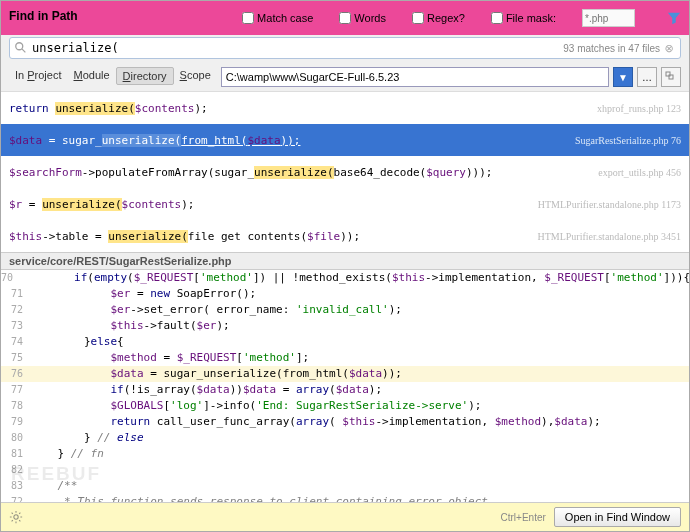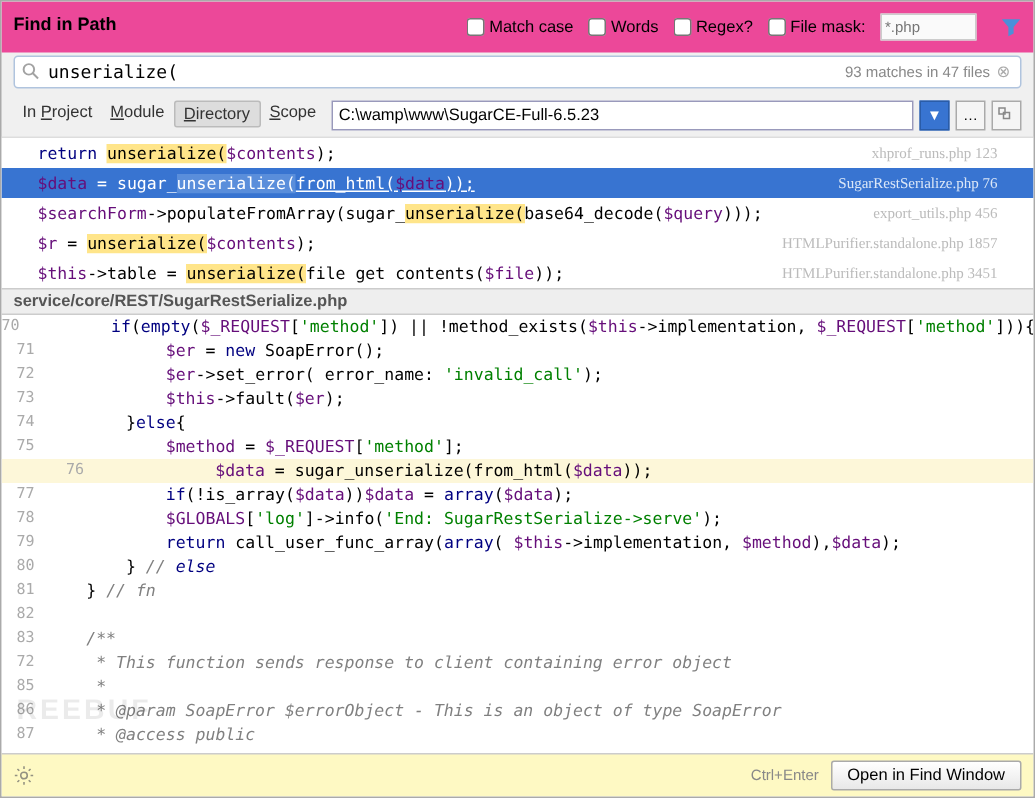--- a/index.html
+++ b/index.html
@@ -1,53 +1,53 @@
 <!DOCTYPE html>
 <html><head>
 <meta charset="utf-8">
 <style>
 * { box-sizing: border-box; margin: 0; padding: 0; }
 body { font-family: "Segoe UI", Tahoma, sans-serif; font-size: 11px; background: #f0f0f0; width: 690px; height: 532px; overflow: hidden; display: flex; flex-direction: column; border: 1px solid #aaa; }
 .titlebar { display: flex; padding: 8px 8px; font-weight: bold; font-size: 12px; background: #ec4899; }
 .titlebar .title { flex: 1; }
-.opts { display: flex; gap: 10px; align-items: center; font-weight: normal; font-size: 11px; }
+.opts { display: flex; gap: 26px; align-items: center; font-weight: normal; font-size: 11px; }
 .chk { display: flex; align-items: center; gap: 3px; }
 .chk input { width: 12px; height: 12px; }
-.mask-input { width: 64px; height: 18px; border: 1px solid #ccc; background: #fafafa; font-size: 10px; padding: 0 2px; color: #aaa; }
+.mask-input { width: 53px; height: 18px; border: 1px solid #ccc; background: #fafafa; font-size: 10px; padding: 0 2px; color: #aaa; }
 .funnel { width: 14px; height: 14px; margin-left: 6px; }
 .search-row { display: flex; align-items: center; padding: 2px 8px 4px; gap: 4px; }
 .search-box { flex: 1; display: flex; align-items: center; border: 1px solid #b0c4de; border-radius: 3px; background: #fff; height: 22px; padding: 0 4px; }
 .search-box .mag { width: 14px; height: 14px; opacity: .6; }
 .search-box input { border: none; outline: none; flex: 1; font-family: Consolas, monospace; font-size: 12px; padding: 0 4px; }
 .match-info { color: #888; font-size: 10px; padding-right: 2px; }
 .clear-x { width: 14px; height: 14px; color: #aaa; text-align: center; line-height: 14px; cursor: pointer; }
 .scope-row { display: flex; align-items: flex-start; padding: 4px 8px; gap: 4px; border-bottom: 1px solid #ddd; font-size: 11px; }
 .scope-tabs { display: flex; gap: 0; }
 .scope-tab { padding: 2px 6px; color: #333; }
 .scope-tab u { text-decoration: underline; }
 .scope-tab.active { background: #ddd; border: 1px solid #bbb; border-radius: 2px; }
 .dir-input { flex: 1; height: 20px; border: 1px solid #99b; background: #fff; padding: 0 4px; font-size: 11px; }
 .sq-btn { width: 20px; height: 20px; border: 1px solid #aaa; background: #f5f5f5; display: flex; align-items: center; justify-content: center; font-size: 10px; }
 .results { background: #fff; }
-.res-row { display: flex; align-items: center; padding: 2px 24px; font-family: Consolas, monospace; font-size: 11px; height: 20px; }
+.res-row { display: flex; align-items: center; padding: 2px 8px; font-family: Consolas, monospace; font-size: 11px; height: 32px; }
 .res-row .code { flex: 1; white-space: nowrap; overflow: hidden; }
 .res-row .file { color: #bbb; font-size: 10px; font-family: "Segoe UI"; }
 .res-row.sel { background: #3874d1; color: #fff; }
 .res-row.sel .file { color: #dbe7f7; }
 .hl { background: #ffe58a; }
 .sel .hl { background: #5a8edb; }
 .kw { color: #000080; }
 .var { color: #660e7a; }
 .str { color: #008000; }
 .path-bar { background: #eee; border-top: 1px solid #ccc; border-bottom: 1px solid #ccc; padding: 2px 8px; font-size: 11px; font-weight: bold; color: #555; }
 .editor { flex: 1; overflow: hidden; background: #fff; font-family: Consolas, monospace; font-size: 11px; line-height: 16px; position: relative; }
 .ed-line { display: flex; }
 .gutter { width: 30px; text-align: right; color: #aaa; padding-right: 8px; user-select: none; font-size: 10px; }
 .code-col { flex: 1; white-space: pre; }
-.line-hl { background: #fdf7d9; padding-left: 33px; }
+.line-hl { background: #fdf7d9; }
 .cmt { color: #808080; font-style: italic; }
 .footer { display: flex; align-items: center; padding: 4px 8px; border-top: 1px solid #ccc; background: #fef9c3; gap: 8px; }
 .gear { width: 14px; height: 14px; opacity: .7; }
 .footer-sp { flex: 1; }
 .hint { color: #888; font-size: 10px; }
 .btn { border: 1px solid #aaa; background: linear-gradient(#fff,#e8e8e8); padding: 3px 10px; font-size: 11px; border-radius: 2px; }
 .watermark { position: absolute; left: 10px; bottom: 20px; font-size: 19px; font-weight: bold; color: rgba(0,0,0,0.08); letter-spacing: 2px; font-family: Arial; pointer-events: none; }
 </style>
 </head>
 <body>
@@ -116,21 +116,21 @@
     <div class="res-row sel">
       <span class="code"><span class="var">$data</span> = sugar_<span class="hl">unserialize(</span><span style="text-decoration:underline">from_html(<span class="var">$data</span>));</span></span>
       <span class="file">SugarRestSerialize.php 76</span>
     </div>
     <div class="res-row">
       <span class="code"><span class="var">$searchForm</span>-&gt;populateFromArray(sugar_<span class="hl">unserialize(</span>base64_decode(<span class="var">$query</span>)));</span>
       <span class="file">export_utils.php 456</span>
     </div>
     <div class="res-row">
       <span class="code"><span class="var">$r</span> = <span class="hl">unserialize(</span><span class="var">$contents</span>);</span>
-      <span class="file">HTMLPurifier.standalone.php 1857</span>
+      <span class="file">HTMLPurifier.standalone.php 1173</span>
     </div>
     <div class="res-row">
       <span class="code"><span class="var">$this</span>-&gt;table = <span class="hl">unserialize(</span>file get contents(<span class="var">$file</span>));</span>
       <span class="file">HTMLPurifier.standalone.php 3451</span>
     </div>
   </div>
 
 <div class="path-bar">service/core/REST/SugarRestSerialize.php</div>
 
 <div class="editor" id="editor">

